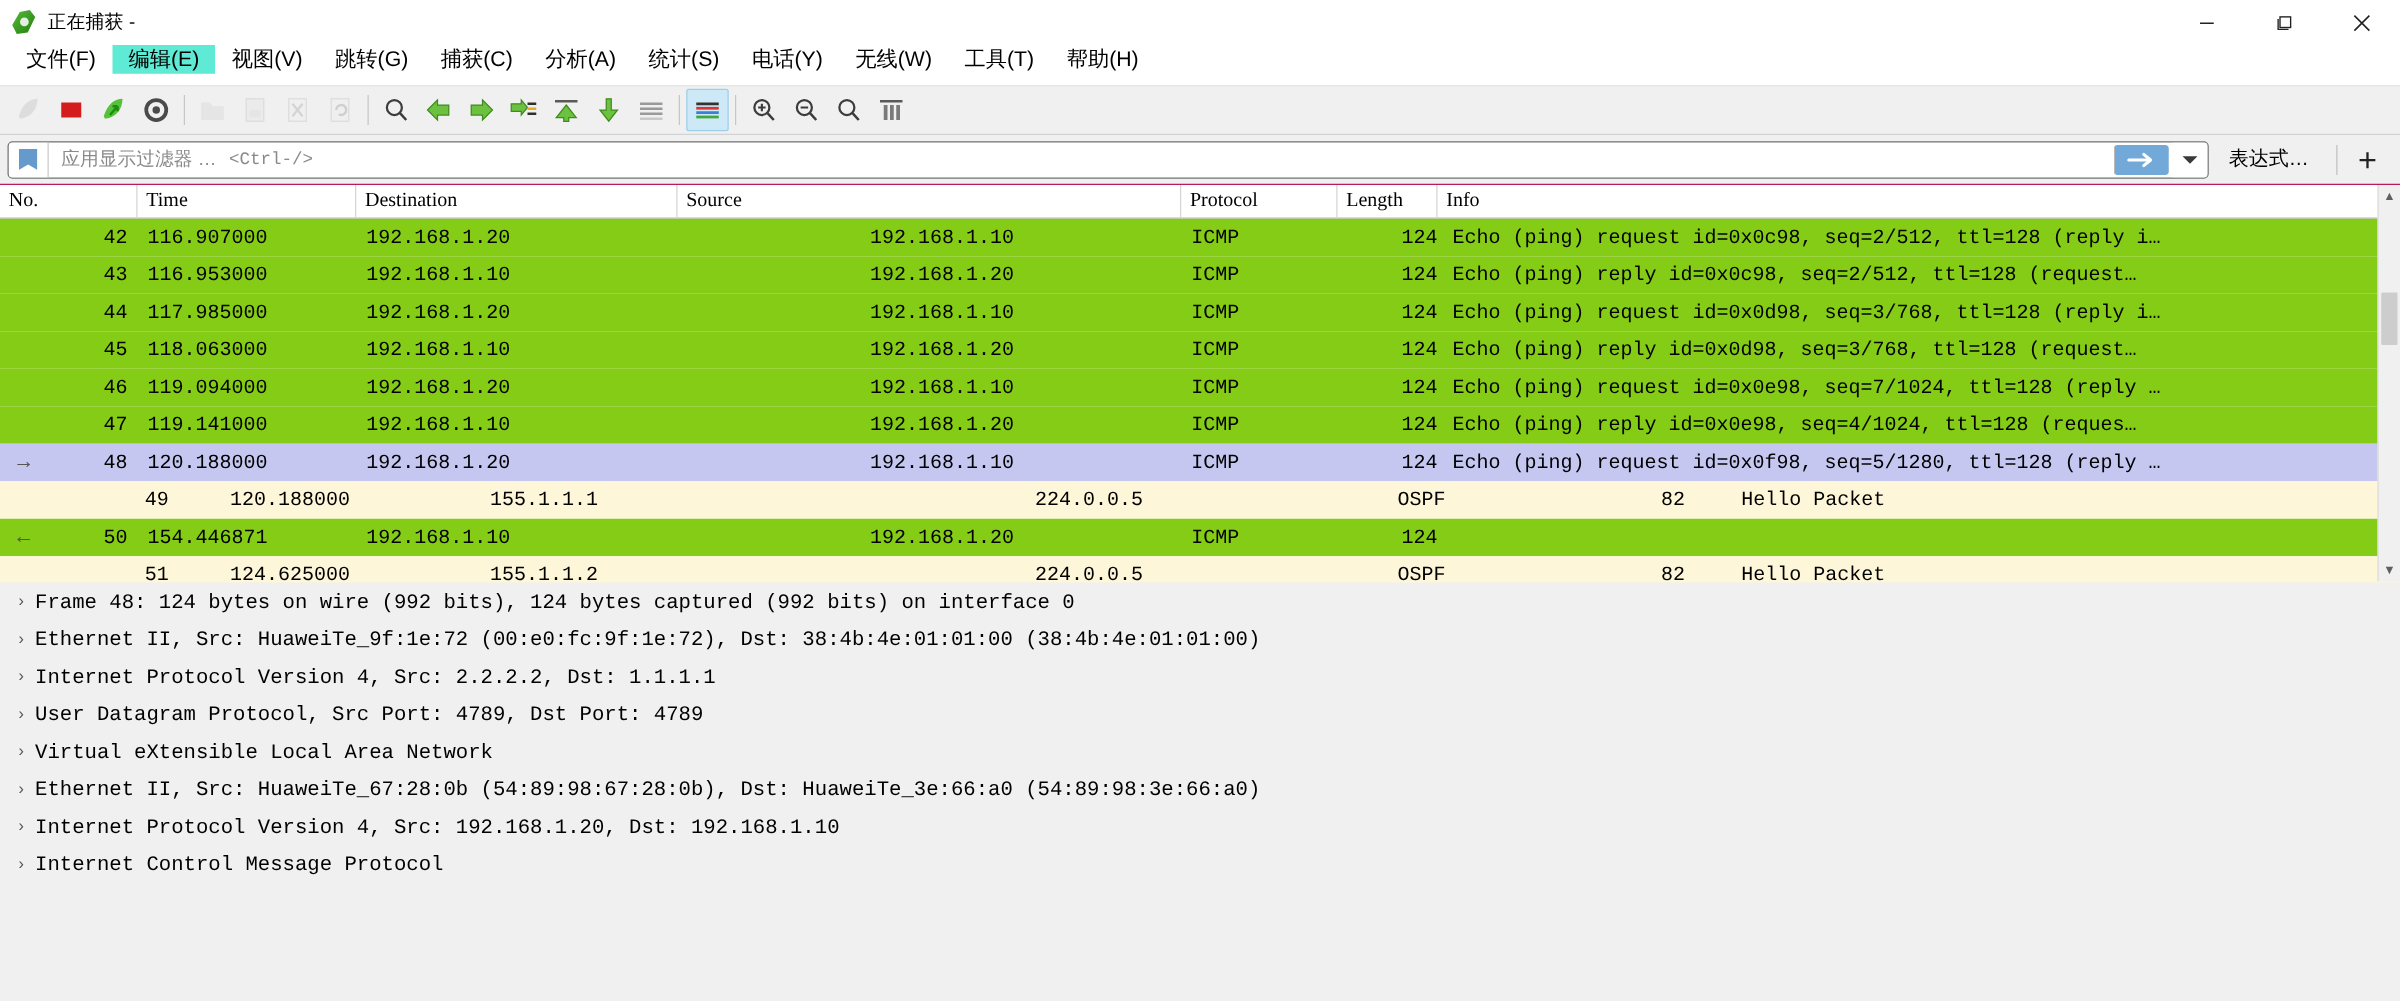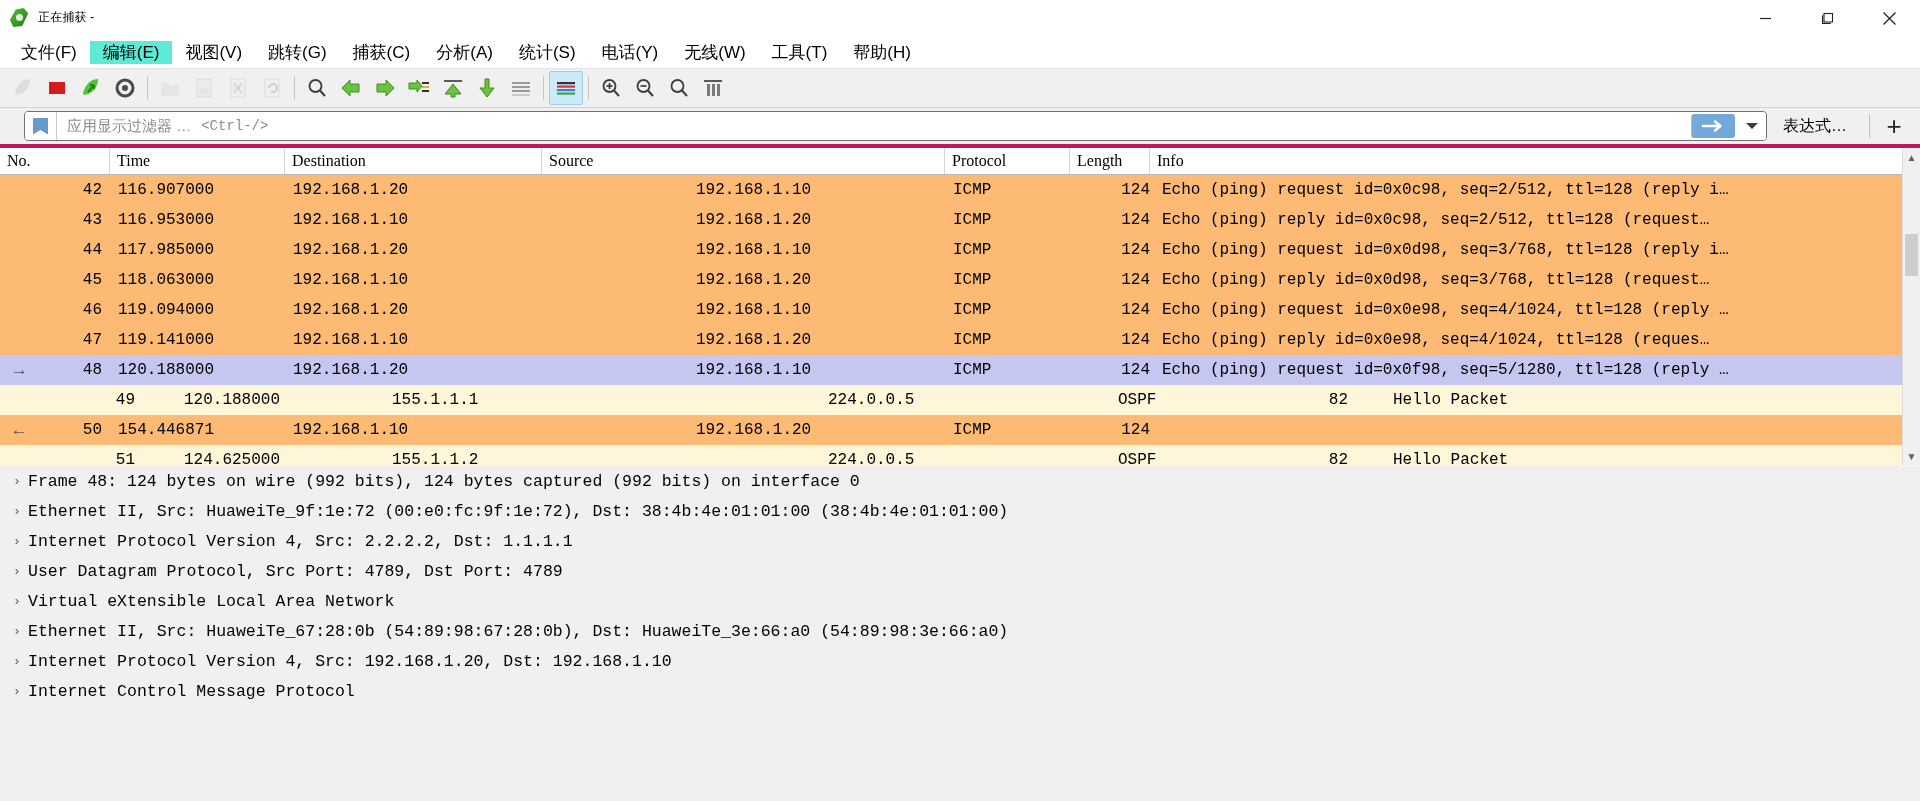--- a/index.html
+++ b/index.html
@@ -35,21 +35,21 @@
   .shark:after {
     content: "";
     position: absolute;
     left: 7px; top: 6px;
     width: 7px; height: 7px;
     border-radius: 50%;
     background: #ffffff;
     opacity: .85;
   }
   .title-text {
-    font-size: 12px;
+    font-size: 15px;
     color: #000000;
     font-family: "Liberation Sans", sans-serif;
     letter-spacing: .2px;
   }
   .win-buttons {
     position: absolute;
     right: 0; top: 0;
     height: 36px;
     display: flex;
     align-items: center;
@@ -58,21 +58,21 @@
     width: 62px; height: 36px;
     display: flex; align-items: center; justify-content: center;
     color: #222;
   }
   .win-btn svg { display:block; }
 
   
   .menubar {
     height: 32px;
     display: flex;
-    align-items: center;
+    align-items: flex-start;
     background: #ffffff;
     padding-left: 8px;
   }
   .menu-item {
     display: flex; align-items: center;
     padding: 0 13px;
     font-size: 17px;
     color: #000;
     white-space: nowrap;
   }
@@ -102,23 +102,23 @@
     width: 1px; height: 24px; background: #c6c6c6;
     margin: 0 5px; flex: 0 0 auto;
   }
 
   
   .filterbar {
     height: 40px;
     background: #f0f0f0;
     display: flex;
     align-items: center;
-    padding: 0 8px 0 24px;
+    padding: 0 8px 0 6px;
     gap: 0;
-    border-bottom: 4px solid #be185d;
+    border-bottom: 1px solid #be185d;
   }
   .filter-input-wrap {
     flex: 1 1 auto;
     height: 30px;
     display: flex;
     align-items: stretch;
     background: #ffffff;
     border: 1px solid #707070;
     border-radius: 4px;
     overflow: hidden;
@@ -215,21 +215,21 @@
   }
   .row .c { flex: 0 0 auto; overflow: hidden; text-overflow: clip; }
   .c-arrow { width: 38px; text-align: center; font-size: 17px; color: #555; }
   .c-no    { width: 72px;  text-align: right; padding-right: 8px; }
   .c-time  { width: 175px; padding-left: 8px; }
   .c-src   { width: 403px; padding-left: 8px; }
   .c-dst   { width: 257px; padding-left: 8px; }
   .c-proto { width: 125px; padding-left: 8px; }
   .c-len   { width: 80px;  text-align: right; }
   .c-info  { padding-left: 12px; flex: 1 1 auto; overflow: hidden; }
-  .row.icmp { background: #fdba74; }
+  .row.icmp { background: #84cc16; }
   .row.ospf { background: #fdf6d8; gap: 33px; }
   .row.sel  { background: #c5c7f0; }
 
   .hdr-no    { width: 110px; }
   .hdr-time  { width: 175px; }
   .hdr-src   { width: 403px; }
   .hdr-dst   { width: 257px; }
   .hdr-proto { width: 125px; }
   .hdr-len   { width: 80px; }
   .hdr-info  { flex: 1 1 auto; border-right: none !important; }
@@ -545,21 +545,21 @@
   </div>
 
   <div class="row icmp">
     <div class="c c-arrow"></div>
     <div class="c c-no">46</div>
     <div class="c c-time">119.094000</div>
     <div class="c c-src">192.168.1.20</div>
     <div class="c c-dst">192.168.1.10</div>
     <div class="c c-proto">ICMP</div>
     <div class="c c-len">124</div>
-    <div class="c c-info">Echo (ping) request  id=0x0e98, seq=4/1024, ttl=128 (reply …</div>
+    <div class="c c-info">Echo (ping) request  id=0x0e98, seq=7/1024, ttl=128 (reply …</div>
   </div>
 
   <div class="row icmp">
     <div class="c c-arrow"></div>
     <div class="c c-no">47</div>
     <div class="c c-time">119.141000</div>
     <div class="c c-src">192.168.1.10</div>
     <div class="c c-dst">192.168.1.20</div>
     <div class="c c-proto">ICMP</div>
     <div class="c c-len">124</div>

